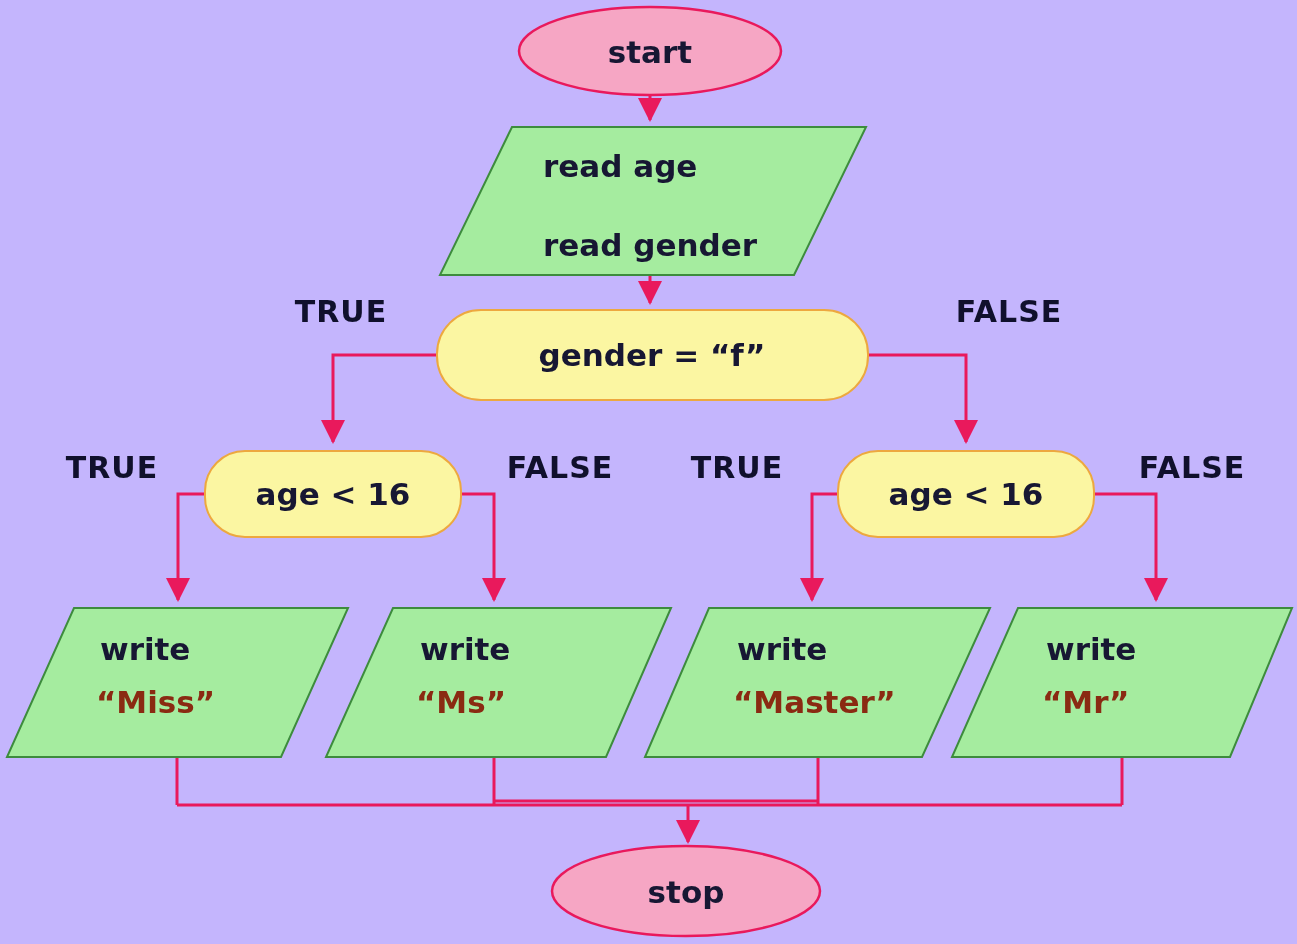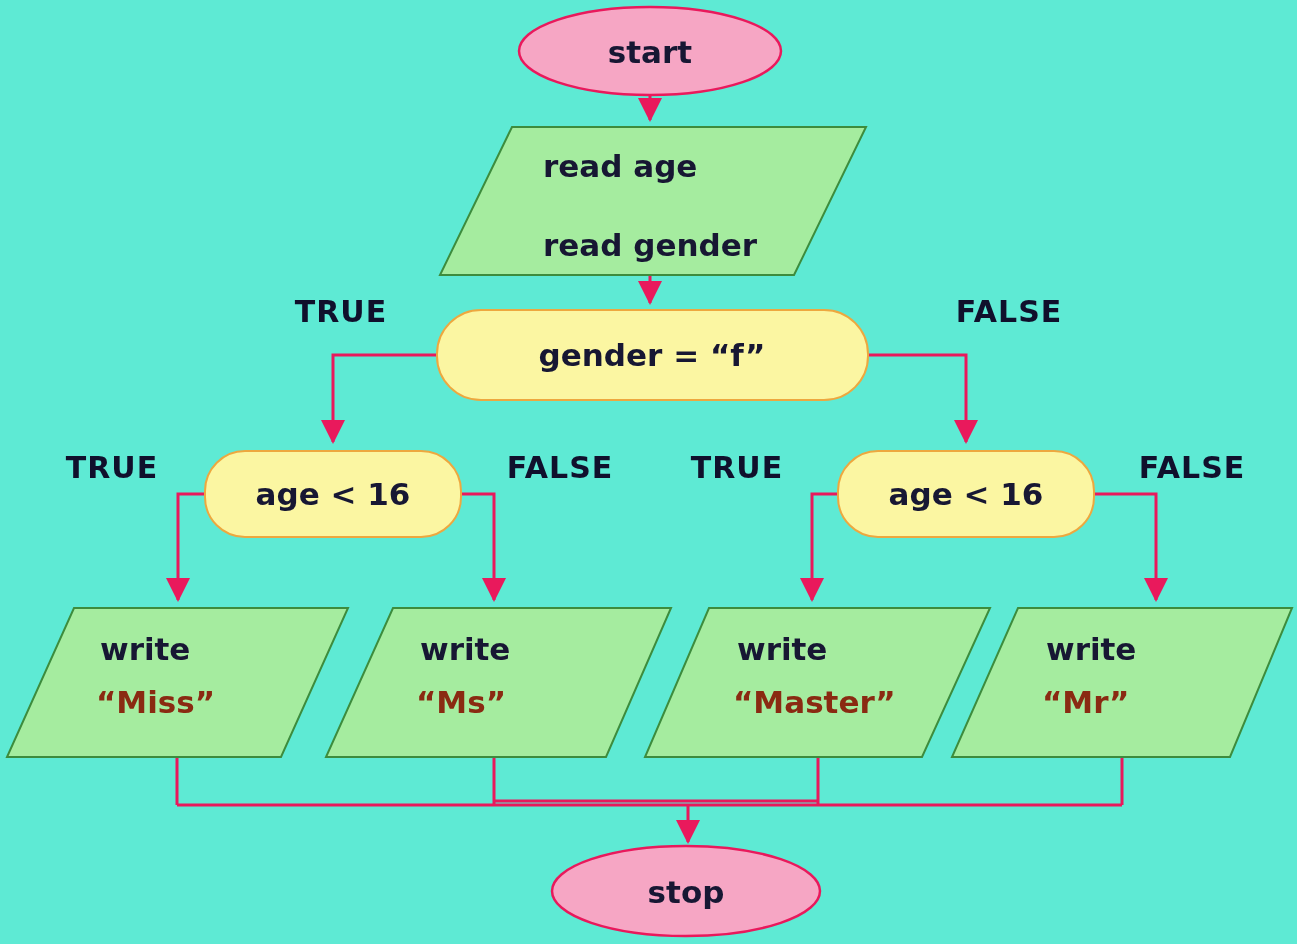--- a/index.html
+++ b/index.html
@@ -5,21 +5,21 @@
   html, body {
     margin: 0;
     padding: 0;
     background: #ffffff;
     font-family: "DejaVu Sans", sans-serif;
   }
   .canvas-wrap {
     width: 1297px;
     height: 944px;
     position: relative;
-    background: #5eead4;
+    background: #c4b5fd;
     text-decoration: underline;
   }
   svg { display: block; }
   text {
     font-family: "DejaVu Sans", sans-serif;
     font-weight: 700;
   }
   .node-label   { font-size: 31px; fill: #171733; }
   .branch-label { font-size: 30px; fill: #10102c; letter-spacing: 1px; }
   .quote-label  { font-size: 31px; fill: #8a2a12; }

